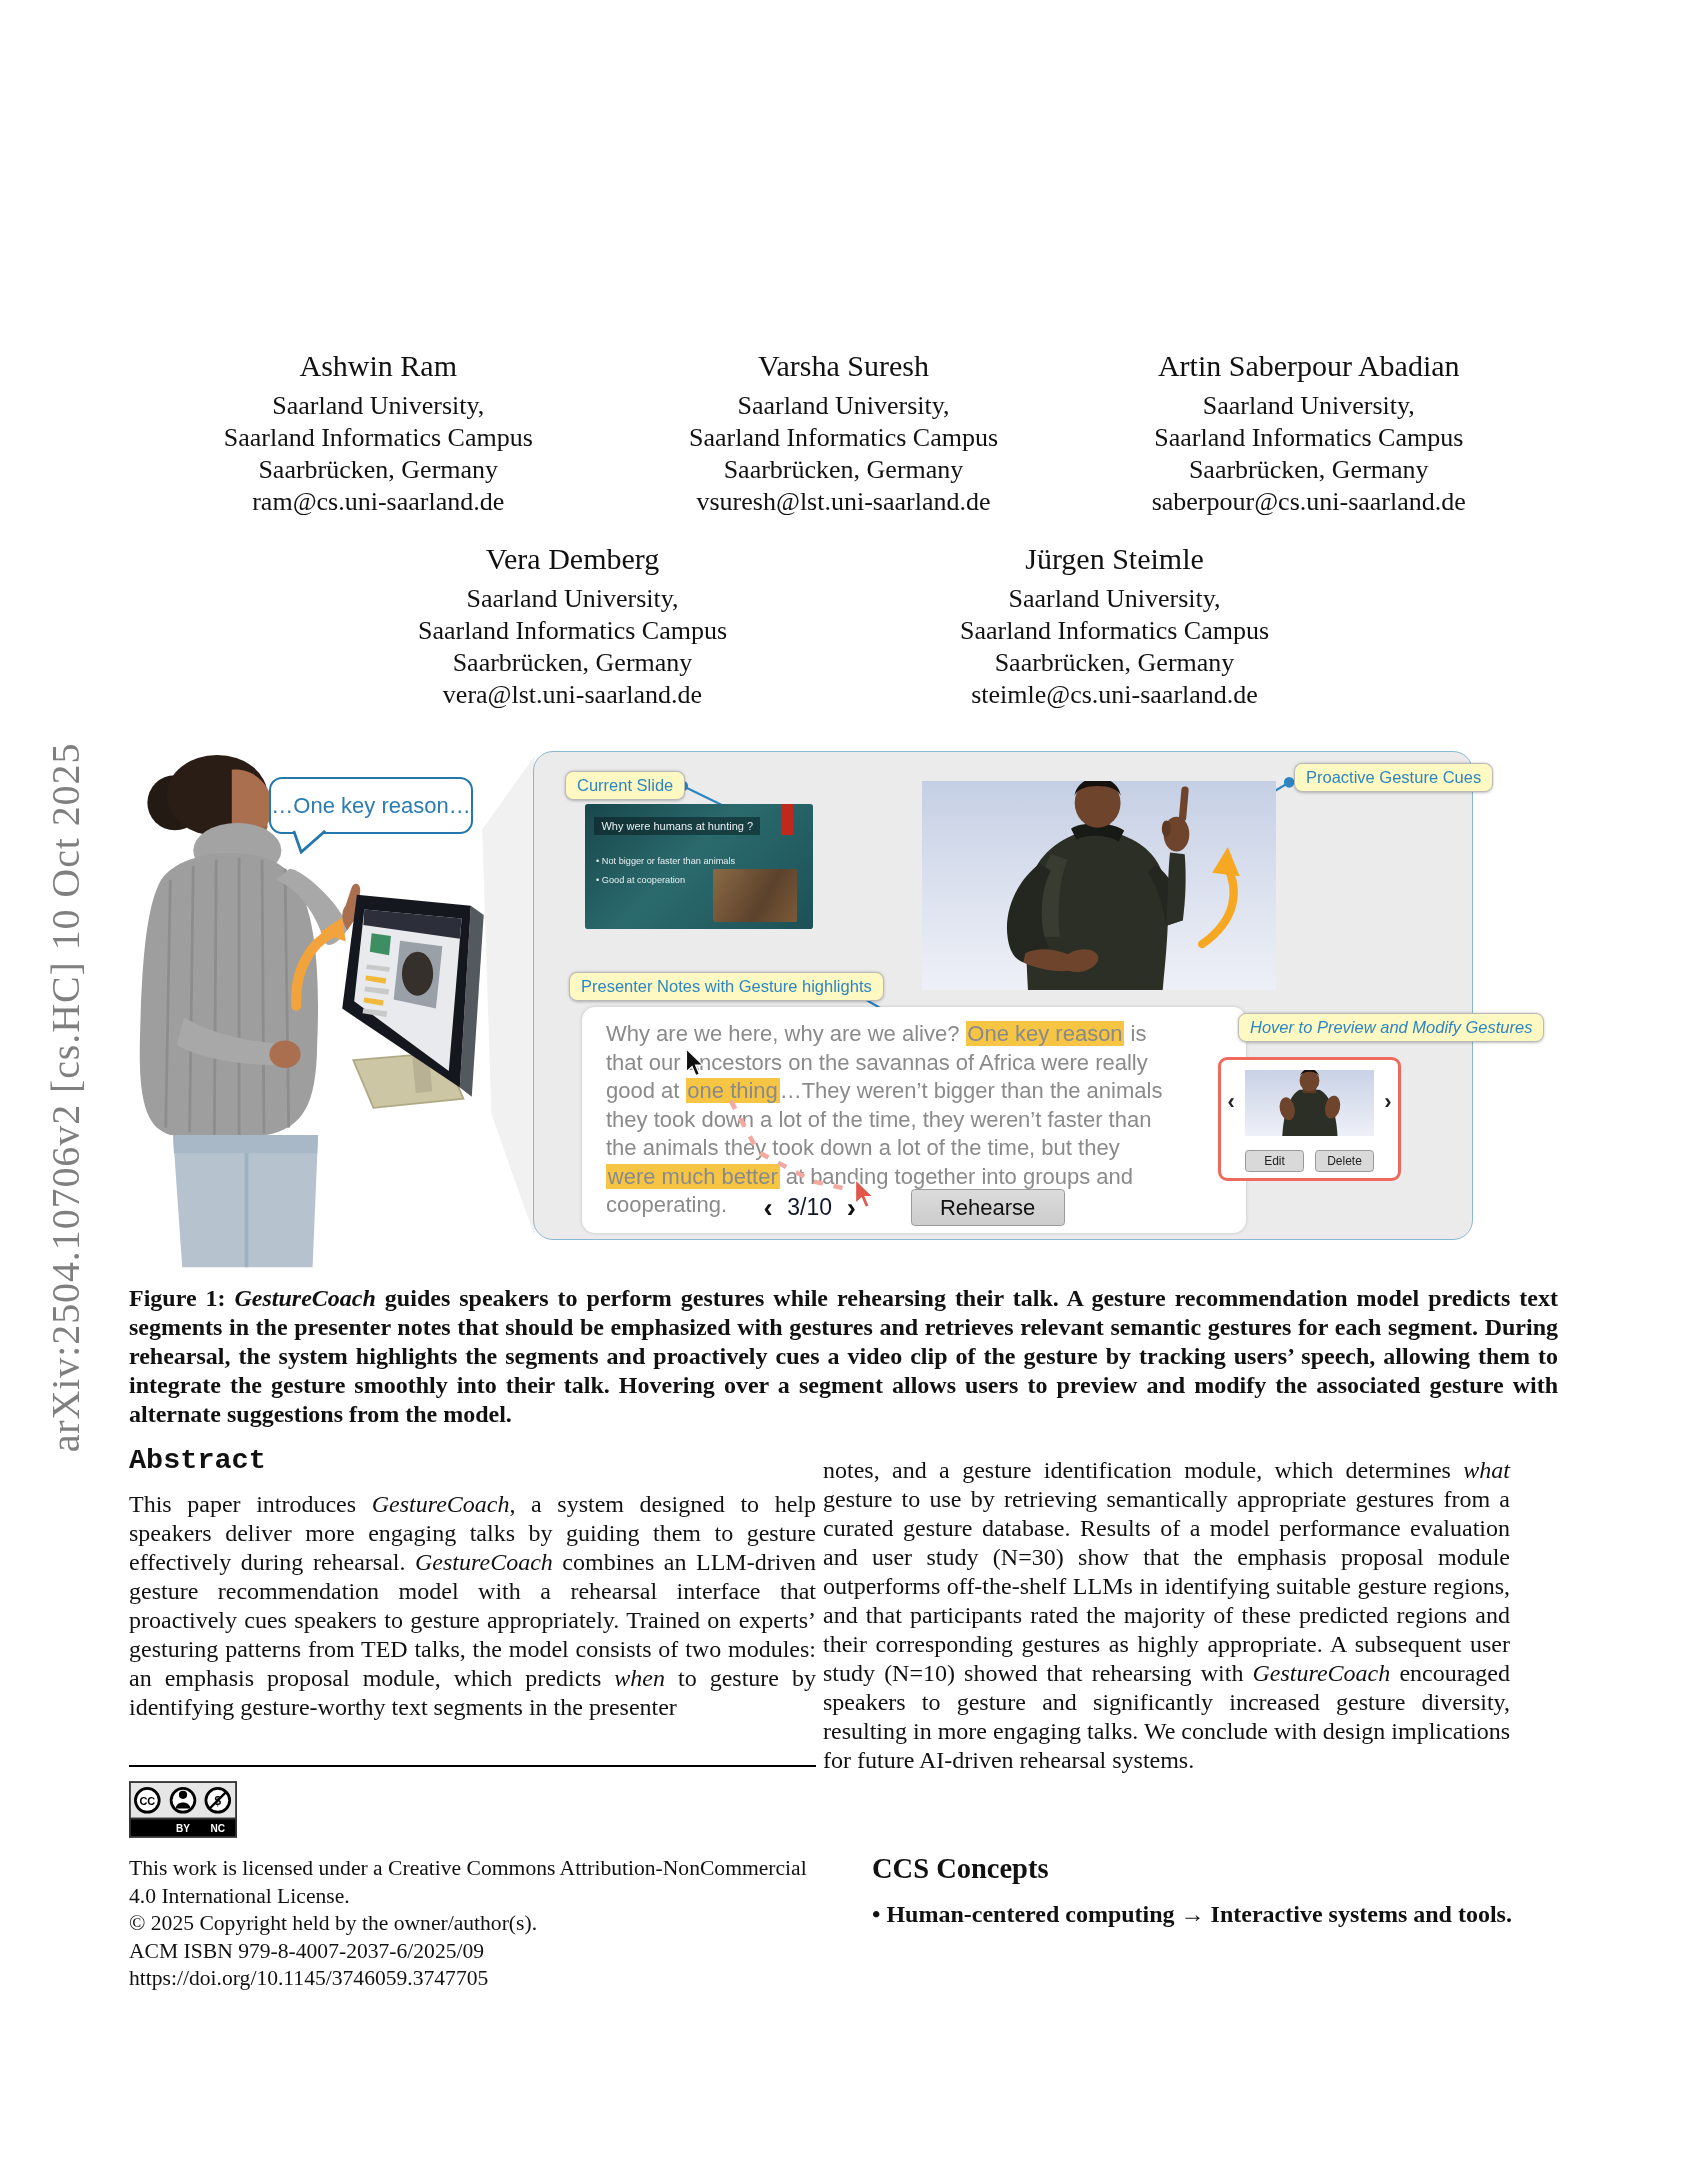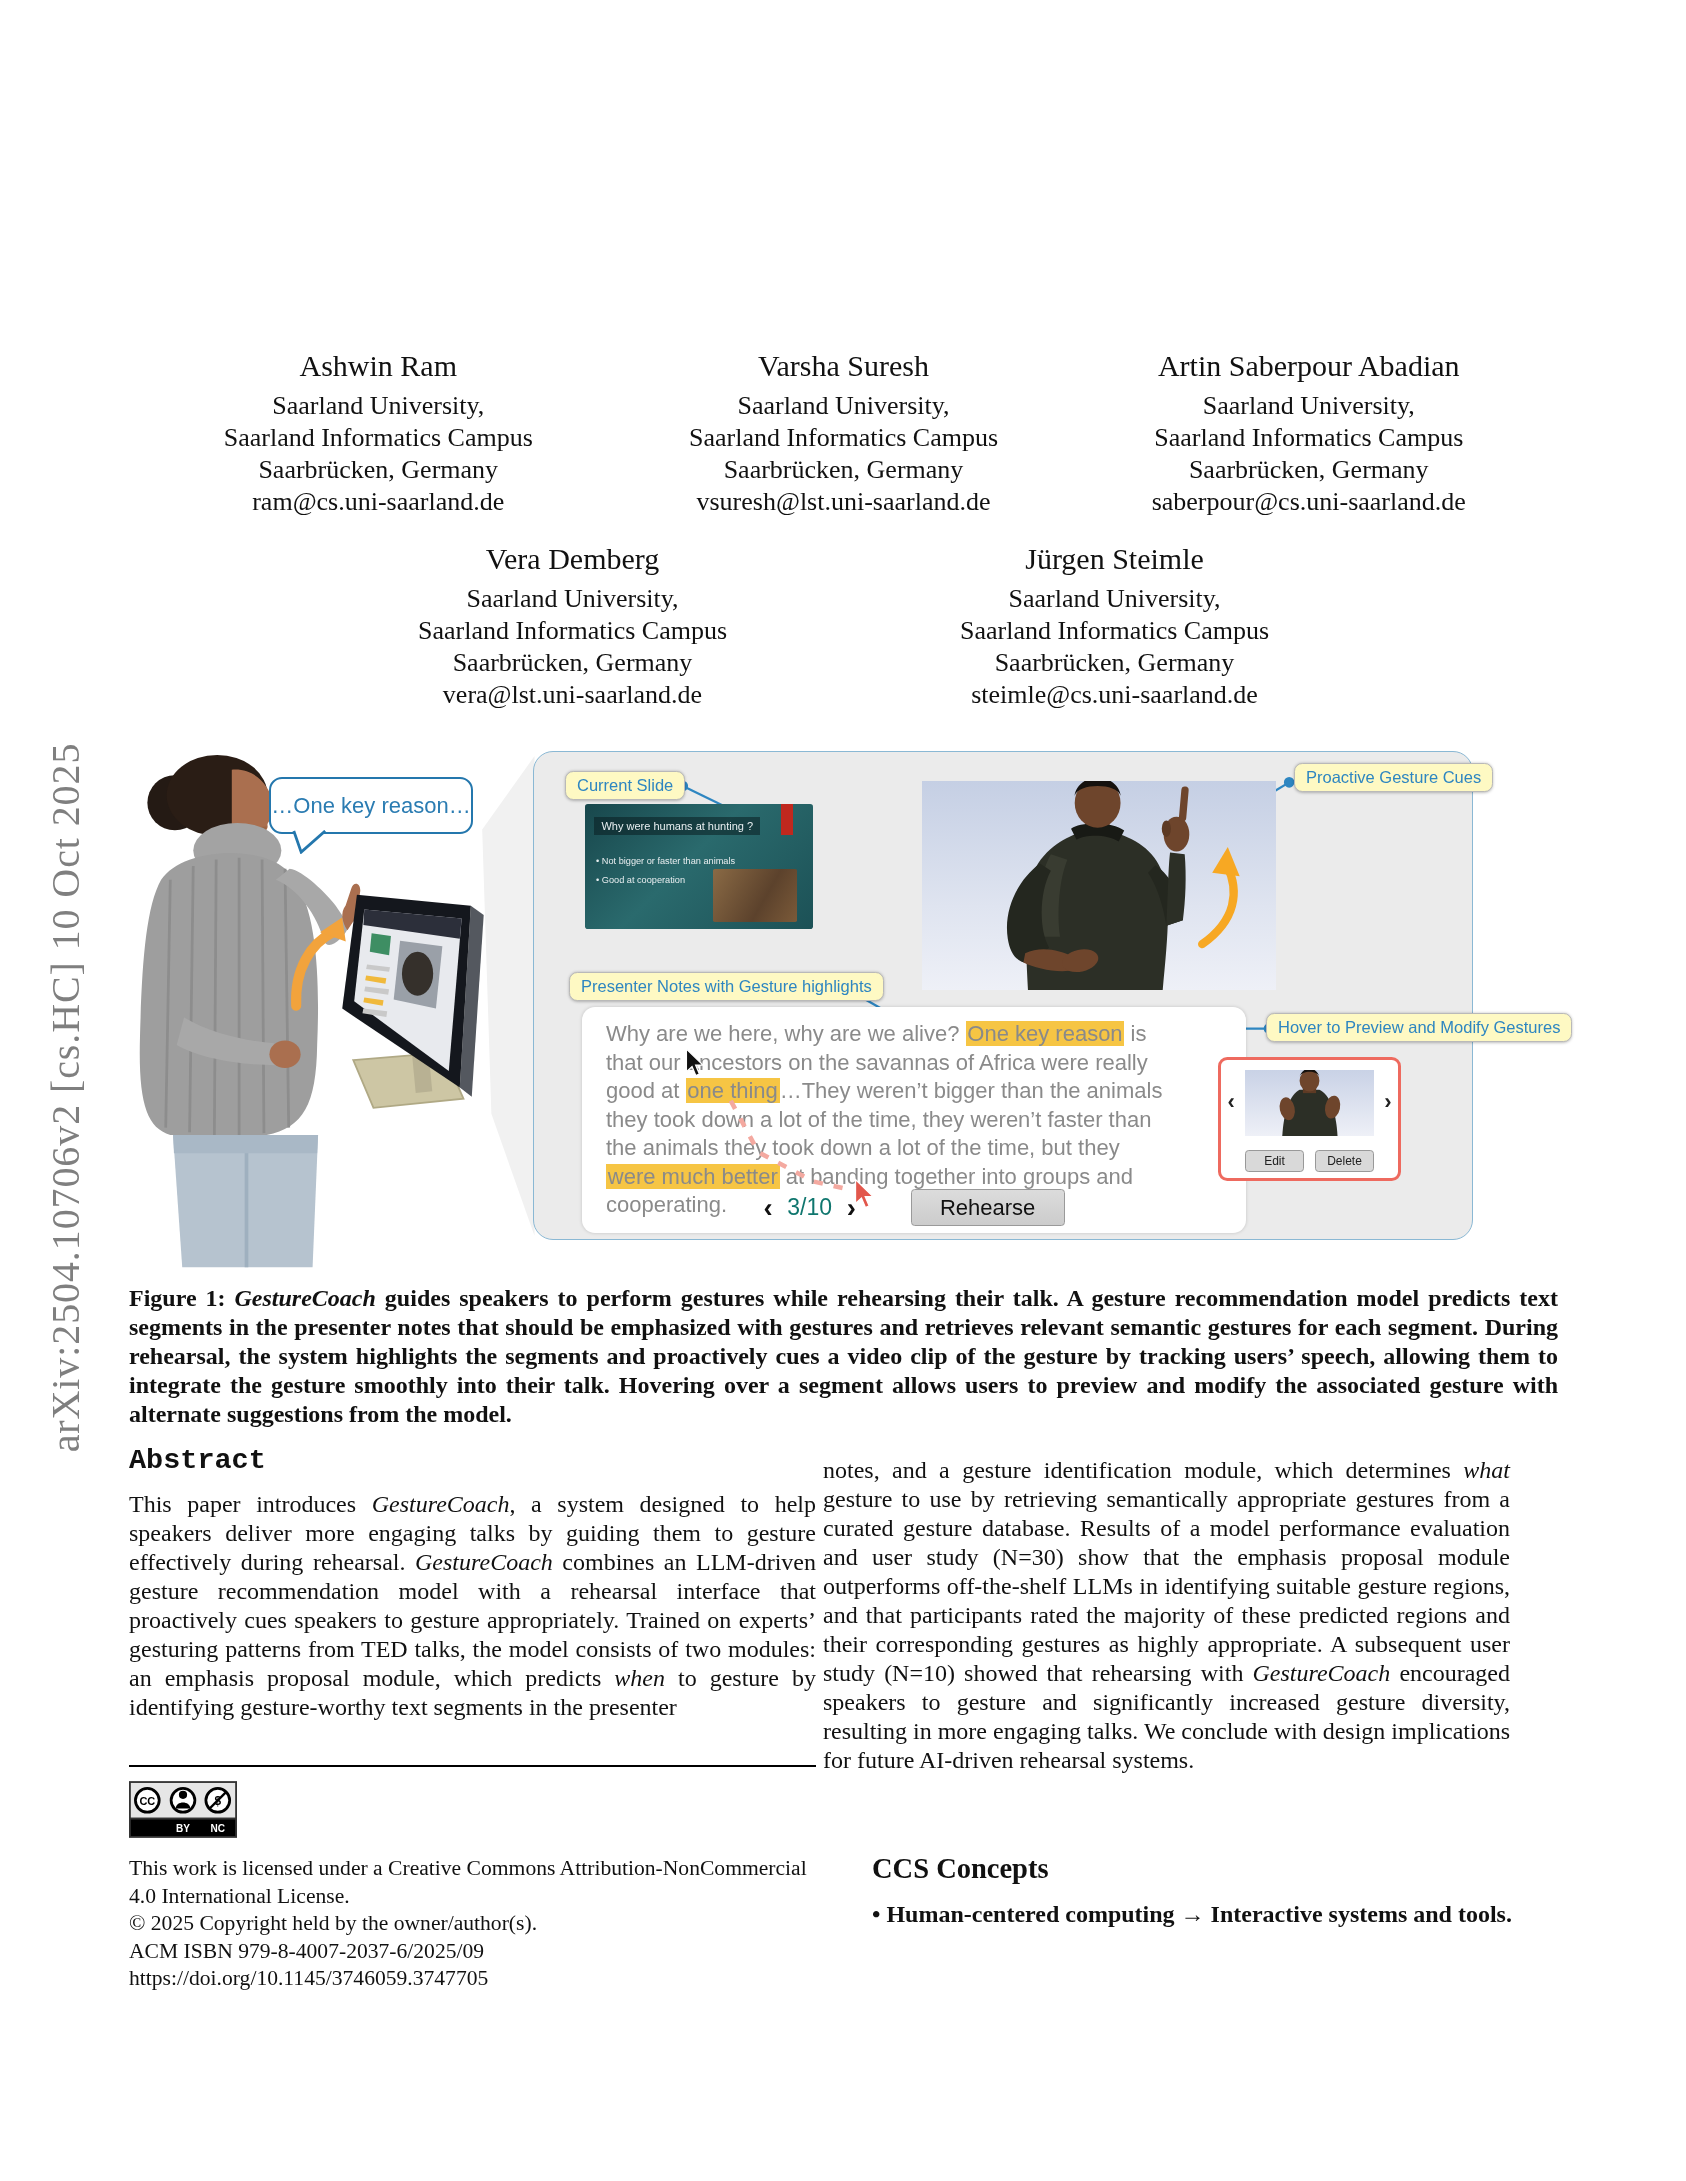--- a/index.html
+++ b/index.html
@@ -53,21 +53,21 @@
                background:linear-gradient(180deg,#c5cfe4 0%,#dfe4f0 60%,#eef0f7 100%);z-index:3;}
 
   .notes-card{position:absolute;left:48px;top:255px;width:664px;height:226px;background:#fff;
               border-radius:13px;box-shadow:0 0 3.7px rgba(0,0,0,.18);z-index:3;}
   .notes-text{position:absolute;left:24px;top:13px;width:562px;margin:0;text-align:left;
               font-family:"Liberation Sans",sans-serif;font-size:22px;line-height:28.5px;color:#8a8a8a;z-index:1;}
   .notes-overlay{position:absolute;left:0;top:0;z-index:2;pointer-events:none;}
   .pager-row{position:absolute;left:0;bottom:7.3px;width:100%;display:flex;align-items:center;
              justify-content:center;gap:14.7px;z-index:3;font-family:"Liberation Sans",sans-serif;}
   .chev{font-size:27.5px;font-weight:bold;color:#111;line-height:27.5px;}
-  .pageno{font-size:23px;color:#0f766e;}
+  .pageno{font-size:23px;color:#0f172a;}
   .rehearse{margin-left:40px;width:154px;height:37px;background:linear-gradient(#dcdcdc,#cccccc);
             border:1.4px solid #9a9a9a;border-radius:3.7px;font-family:"Liberation Sans",sans-serif;
             font-size:22px;color:#111;}
 
   .preview-card{position:absolute;left:684px;top:305px;width:177px;height:118px;background:#fff;
                 border:3.7px solid #ee6a5f;border-radius:9.2px;z-index:4;}
   .preview-thumb{position:absolute;left:24px;top:9.2px;width:129px;height:66px;
                  background:linear-gradient(180deg,#c9d2e6,#eef0f7);}
   .pchev{position:absolute;top:31px;font-size:22px;font-weight:bold;color:#222;
          font-family:"Liberation Sans",sans-serif;line-height:22px;}
@@ -275,21 +275,21 @@
           </g>
         </svg>
         <div class="pager-row">
           <span class="chev">‹</span>
           <span class="pageno">3/10</span>
           <span class="chev">›</span>
           <button class="rehearse">Rehearse</button>
         </div>
       </div>
 
-      <div class="callout" style="left:732px;top:261px;">
+      <div class="callout" style="left:704px;top:261px;font-style:italic;">
         <span>Hover to Preview and Modify Gestures</span>
       </div>
 
       <div class="preview-card">
         <span class="pchev left">‹</span>
         <div class="preview-thumb">
           <svg width="129" height="66" viewBox="0 0 150 80">
             <path d="M42,80 C44,48 52,30 63,24 L87,24 C99,30 107,48 109,80 Z" fill="#2c2f26"></path>
             <rect x="67" y="16" width="16" height="12" fill="#5d3a24"></rect>
             <ellipse cx="75" cy="13" rx="12" ry="13" fill="#6e452c"></ellipse>

